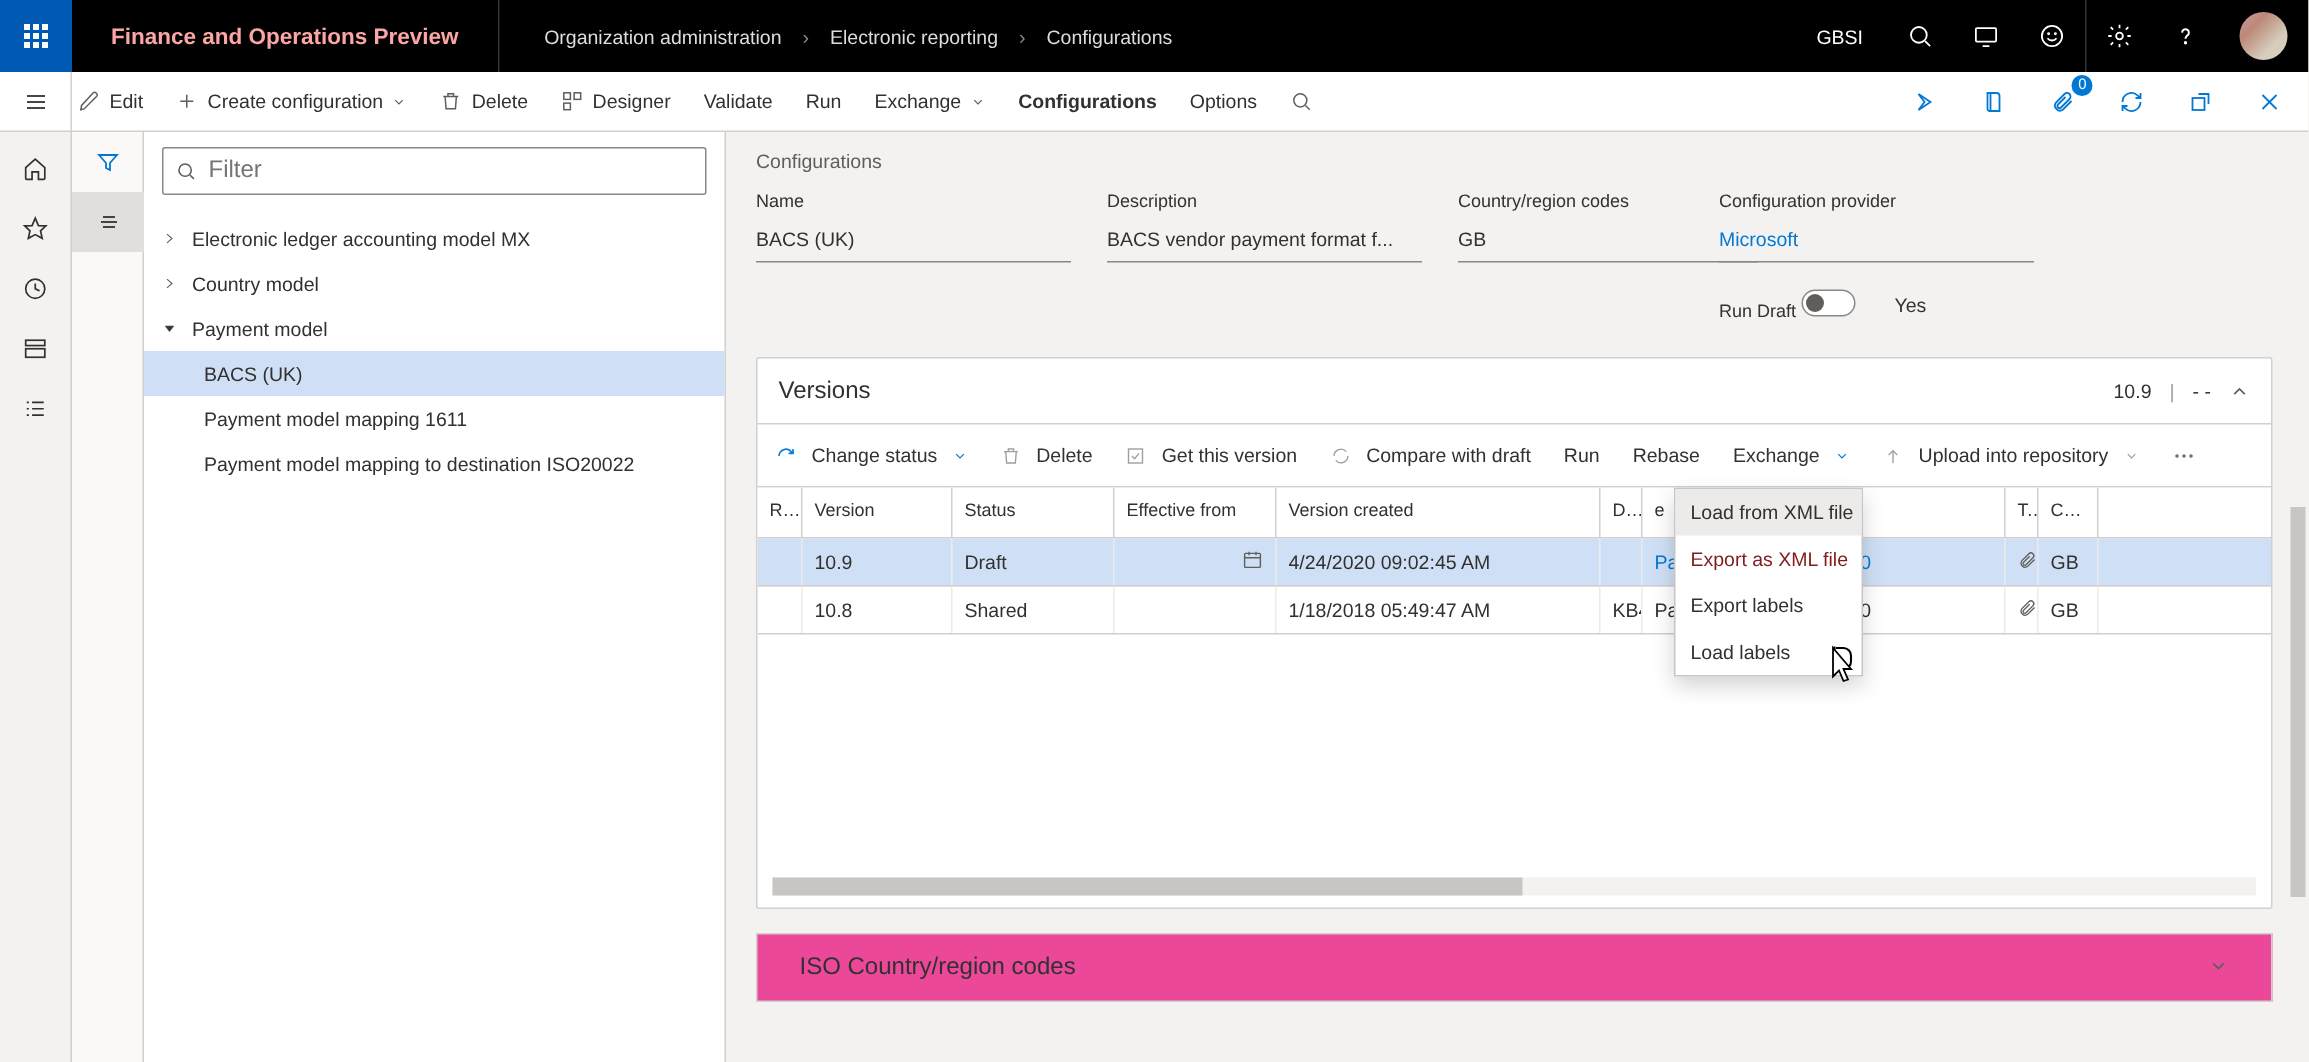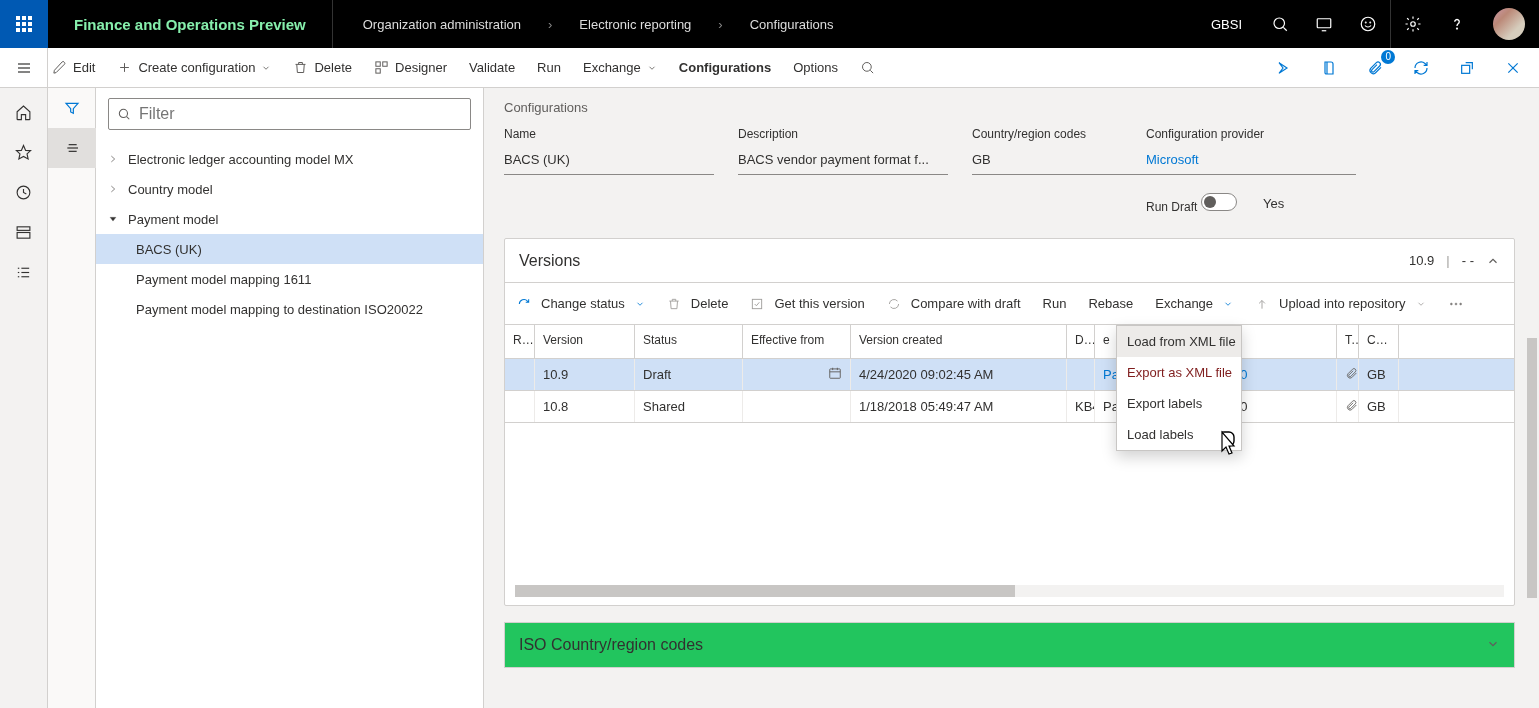--- a/index.html
+++ b/index.html
@@ -16,22 +16,22 @@
   }
   *{box-sizing:border-box;font-family:"Segoe UI","Segoe UI Web",Arial,sans-serif;font-size:13px;color:var(--text);}
   html,body{margin:0;padding:0;height:100%;}
   body{background:var(--light-gray);overflow:hidden;}
 
   
   .topbar{height:48px;background:var(--black);display:flex;align-items:center;}
   .waffle-box{width:48px;height:48px;background:var(--blue-nav);display:flex;align-items:center;justify-content:center;}
   .waffle{display:grid;grid-template-columns:repeat(3,4px);grid-template-rows:repeat(3,4px);gap:2px;}
   .waffle span{background:#fff;width:4px;height:4px;}
-  .app-title{color:#86efac;font-weight:600;font-size:15px;padding:0 26px;border-right:1px solid #333;height:100%;display:flex;align-items:center;}
-  .breadcrumb{display:flex;align-items:flex-end;gap:27px;padding-left:30px;flex:1;}
+  .app-title{color:#fca5a5;font-weight:600;font-size:15px;padding:0 26px;border-right:1px solid #333;height:100%;display:flex;align-items:center;}
+  .breadcrumb{display:flex;align-items:flex-end;gap:14px;padding-left:30px;flex:1;}
   .breadcrumb span{color:#ddd;font-size:13px;}
   .breadcrumb .sep{color:#888;}
   .topbar-right{display:flex;align-items:center;height:100%;}
   .top-company{color:#fff;padding:0 16px;height:100%;display:flex;align-items:center;}
   .top-icon{width:44px;height:48px;display:flex;align-items:center;justify-content:center;color:#fff;}
   .top-icon svg, .top-icon .glyph{color:#fff;fill:none;stroke:#fff;}
   .top-sep{width:1px;height:48px;background:#333;}
   .avatar{width:32px;height:32px;border-radius:50%;background:linear-gradient(135deg,#c9a 0%,#b87 30%,#d6cdbd 70%);margin:0 14px;}
 
   
@@ -110,21 +110,21 @@
 
   
   .menu{position:absolute;background:#fff;border:1px solid #c8c6c4;box-shadow:0 6px 14px rgba(0,0,0,.18);z-index:50;width:126px;}
   .menu-item{padding:8px 10px;cursor:pointer;font-size:13px;white-space:nowrap;}
   .menu-item.active{background:#edebe9;}
   .menu-item.disabled{color:#7f1d1d;}
 
   
   .cursor{position:absolute;z-index:60;pointer-events:none;}
 
-  .collapsed-panel{background:#22c55e;border:1px solid var(--border);height:46px;display:flex;align-items:center;padding:0 14px;margin-bottom:12px;}
+  .collapsed-panel{background:#ec4899;border:1px solid var(--border);height:46px;display:flex;align-items:center;padding:0 28px;margin-bottom:12px;}
   .collapsed-panel .title{font-size:16px;}
   .collapsed-panel .chev{margin-left:auto;}
 
   .content-scrollbar{position:absolute;right:2px;top:250px;width:10px;height:340px;background:#f3f2f1;}
   .content-scrollbar .th{position:absolute;left:0;top:0;width:10px;height:260px;background:#c8c6c4;}
 
   .clip-ic svg{stroke:#605e5c;}
 </style>
 </head>
 <body>

